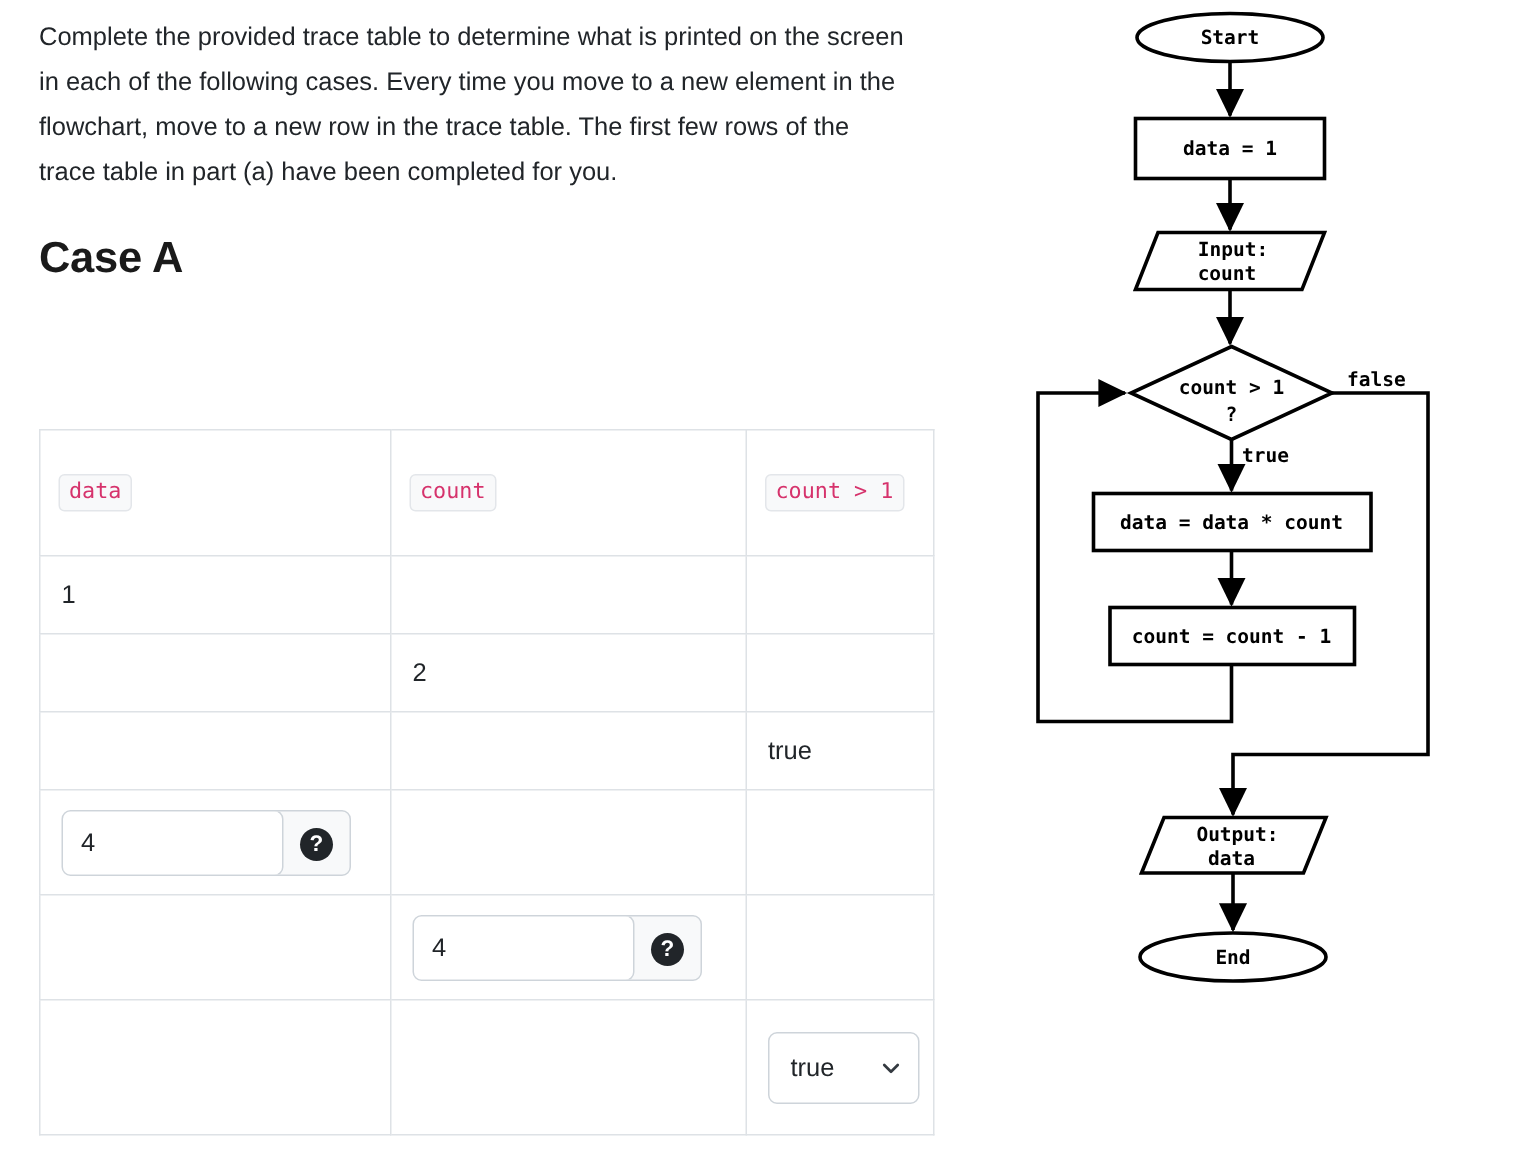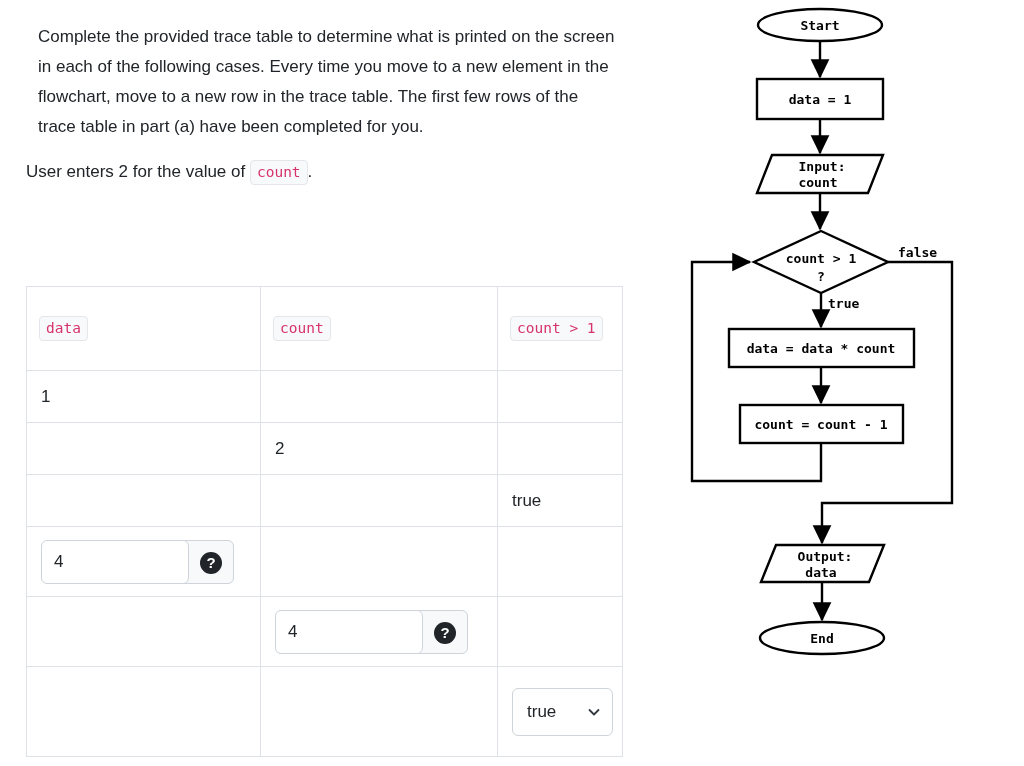--- a/index.html
+++ b/index.html
@@ -16,21 +16,21 @@
   
   .left-col {
     position: absolute;
     left: 26px; top: 10px;
     width: 600px;
   }
   .intro {
     font-size: 17px;
     line-height: 30px;
     color: #212529;
-    margin: 12px;
+    margin: 0;
     width: 582px;
   }
   .case-heading {
     font-size: 29px;
     font-weight: 700;
     line-height: 1.15;
     margin: 26px 0 0 0;
     letter-spacing: -0.2px;
     color: #1a1a1a;
   }
@@ -173,22 +173,22 @@
   .fc-line { stroke: #000; stroke-width: 2.4; fill: none; }
 </style>
 </head>
 <body>
 
 <div class="page">
 
   <div class="left-col">
     <p class="intro">Complete the provided trace table to determine what is printed on the screen in each of the following cases. Every time you move to a new element in the flowchart, move to a new row in the trace table. The first few rows of the trace table in part (a) have been completed for you.</p>
 
-
-    <p class="case-sub"><span>User enters 2 for the value of </span><code class="chip">count</code><span>.</span></p>
+    <h2 class="case-heading">Case A</h2>
+
   </div>
 
   <table class="trace-table">
     <colgroup>
       <col class="col-a">
         <col class="col-b">
         <col class="col-c">
     </colgroup>
     <tbody>
       <tr class="hdr-row">

